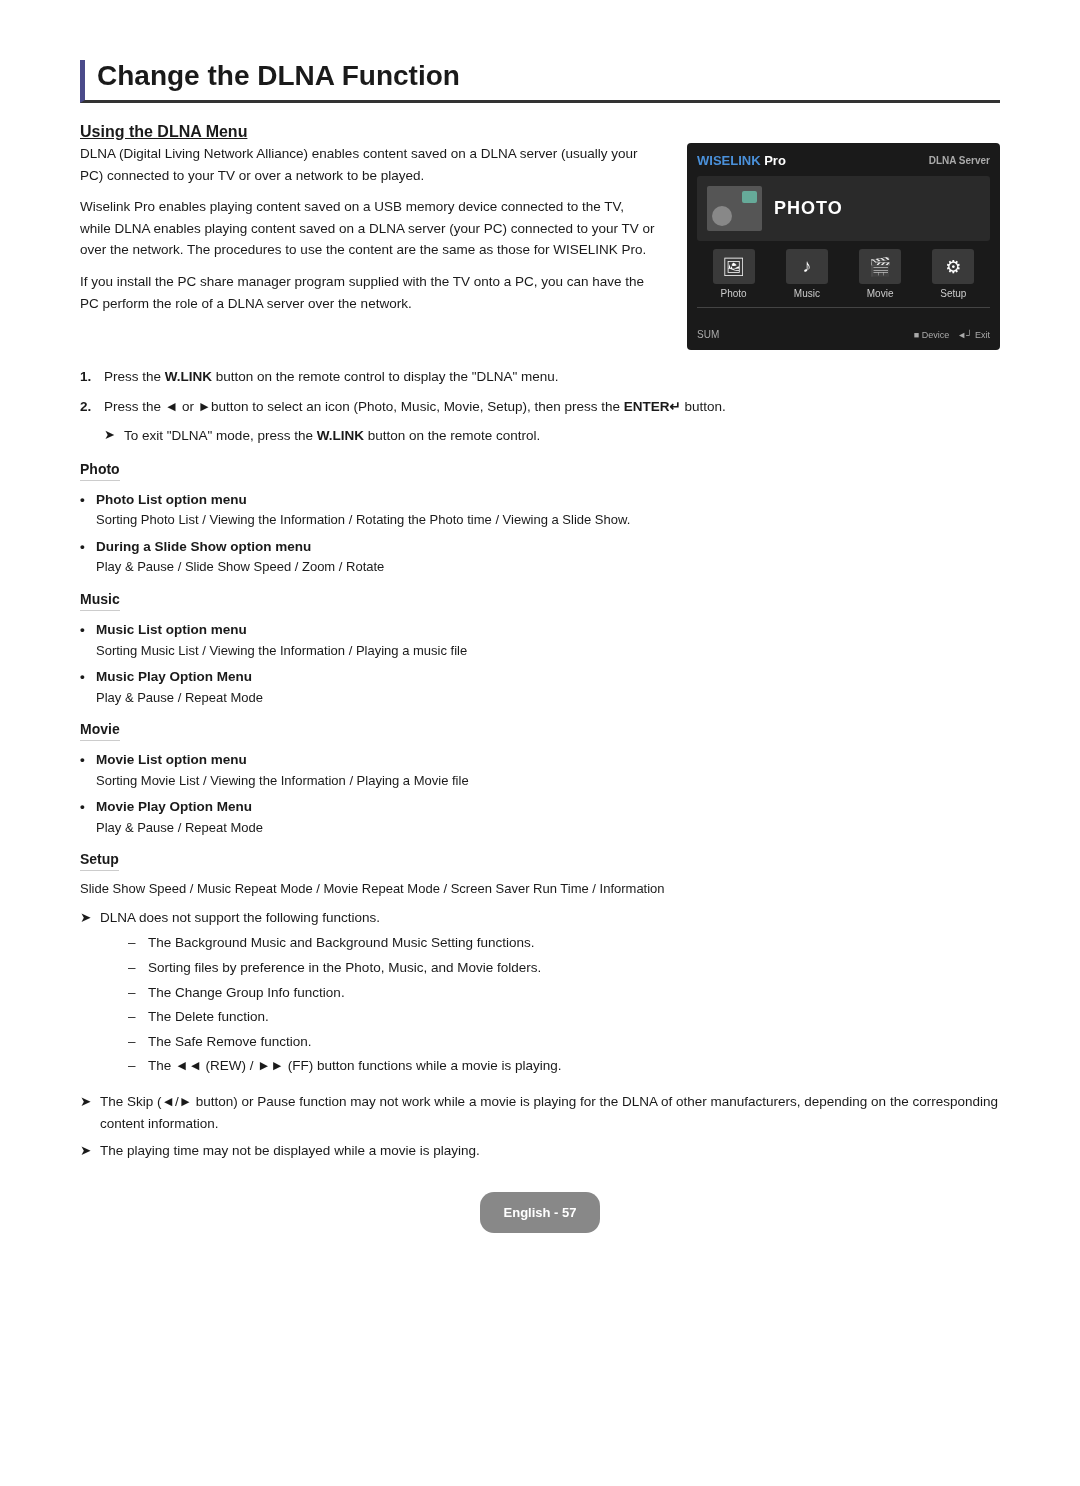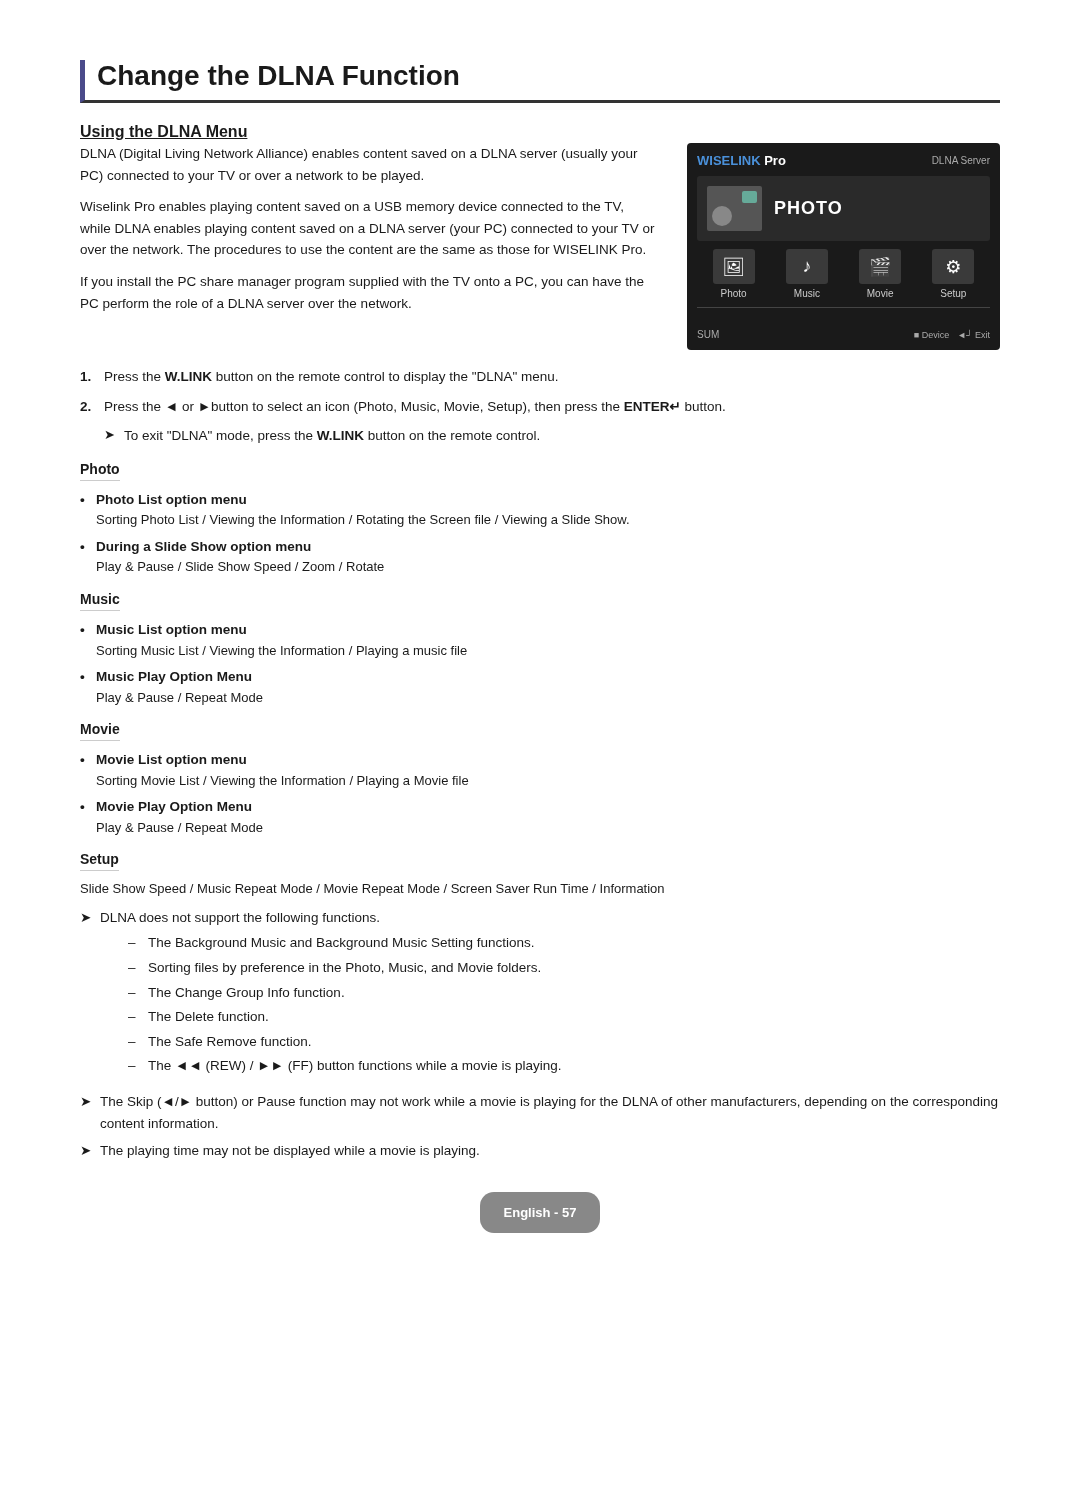--- a/index.html
+++ b/index.html
@@ -78,20 +78,21 @@
       color: white;
     }
 
     .tv-brand span {
       color: #4a90d9;
     }
 
     .tv-dlna-label {
       font-size: 10px;
       color: #aaa;
+      font-weight: bold;
     }
 
     .tv-photo-area {
       background: #2a2a2a;
       border-radius: 3px;
       padding: 10px;
       margin-bottom: 8px;
       display: flex;
       align-items: center;
       gap: 12px;
@@ -384,21 +385,21 @@
       <span>To exit "DLNA" mode, press the <span class="kbd bold">W.LINK</span> button on the remote control.</span>
     </div>
   </div>
 
   <div class="sub-section">
     <div class="sub-section-title bold">Photo</div>
     <div class="bullet-item">
       <span class="bullet-dot">•</span>
       <div class="bullet-content">
         <div class="bullet-title">Photo List option menu</div>
-        <div class="bullet-desc">Sorting Photo List / Viewing the Information / Rotating the Screen file / Viewing a Slide Show.</div>
+        <div class="bullet-desc">Sorting Photo List / Viewing the Information / Rotating the Photo time / Viewing a Slide Show.</div>
       </div>
     </div>
     <div class="bullet-item">
       <span class="bullet-dot">•</span>
       <div class="bullet-content">
         <div class="bullet-title">During a Slide Show option menu</div>
         <div class="bullet-desc">Play &amp; Pause / Slide Show Speed / Zoom / Rotate</div>
       </div>
     </div>
   </div>

